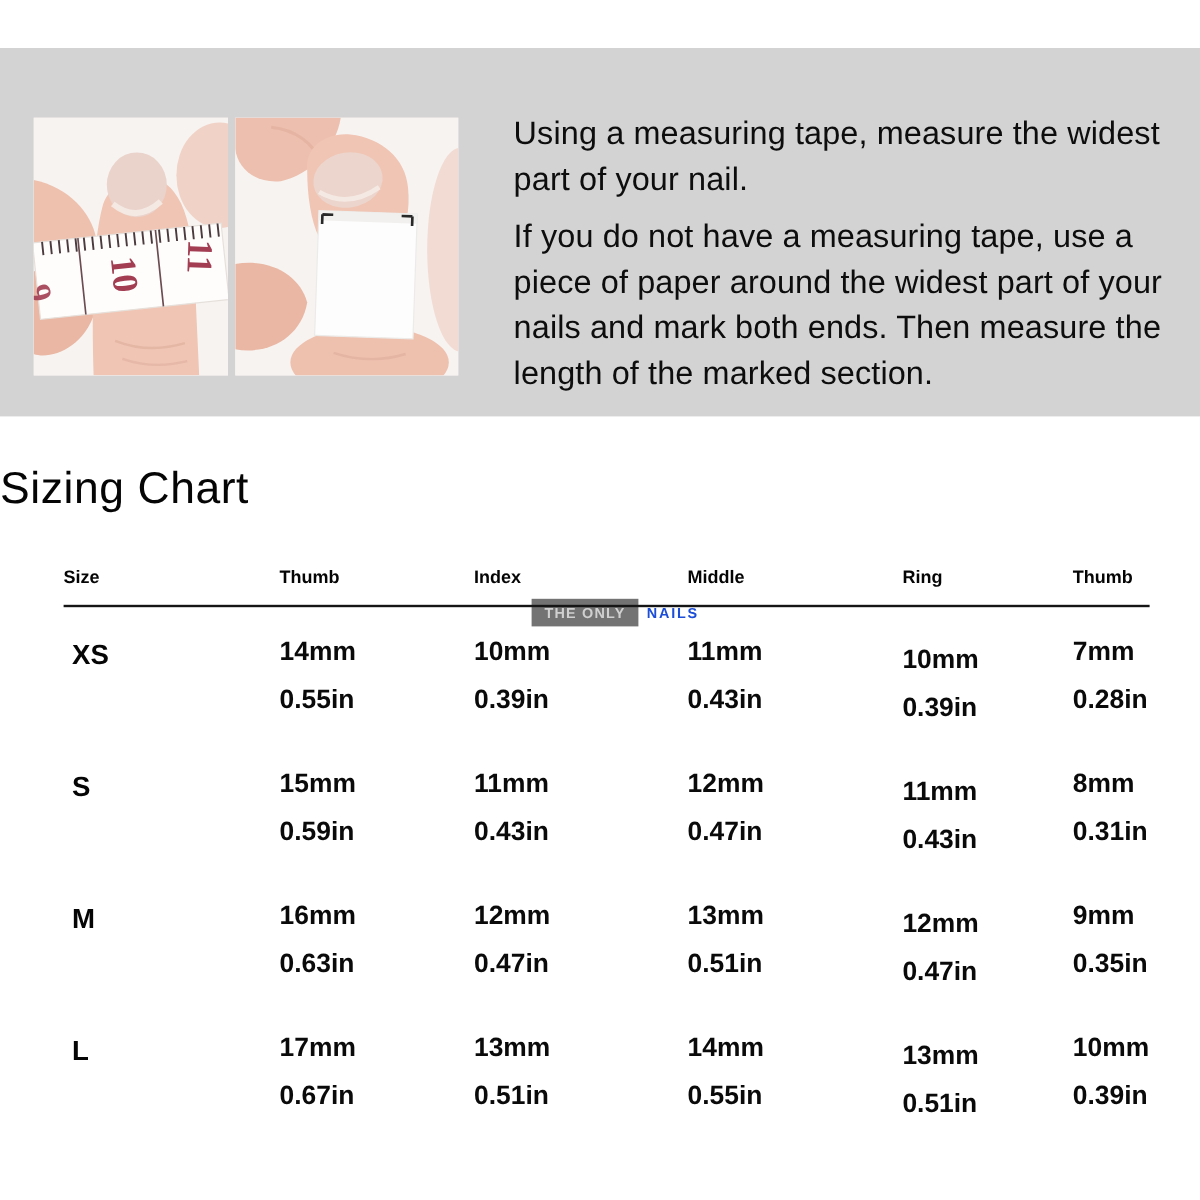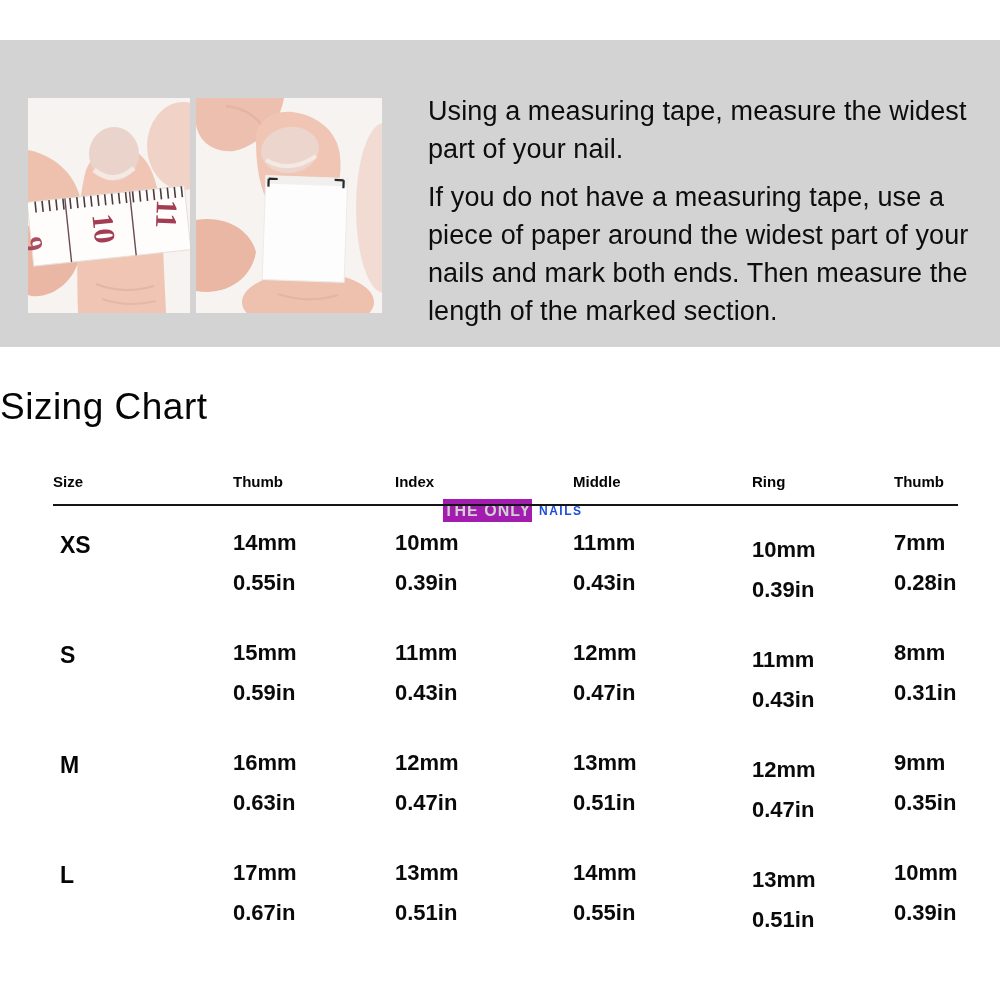--- a/index.html
+++ b/index.html
@@ -54,23 +54,23 @@
   .r1m { top:169px; } .r1i { top:209px; }
   .r2m { top:279px; } .r2i { top:319px; }
   .r3m { top:389px; } .r3i { top:429px; }
   .lbl-pad { margin-left:7px; }
   .dy7 { transform:translateY(7px); }
   .dy2 { transform:translateY(2px); }
 
   
   .watermark { position:absolute; left:443px; top:499px; z-index:1; display:flex; align-items:center; }
   .wm-box {
-    background:#a21caf; width:89px; height:23px;
+    background:#737373; width:89px; height:23px;
     display:flex; align-items:center; justify-content:center;
-    font-size:16px; font-weight:bold; color:#d0d0d0; letter-spacing:1px;
+    font-size:12px; font-weight:bold; color:#d0d0d0; letter-spacing:1px;
   }
   .wm-right {
     margin-left:7px; font-size:12px; font-weight:bold;
     color:#1d4ed8; letter-spacing:1.5px;
   }
 </style>
 </head>
 <body>
 
 <div class="canvas">

